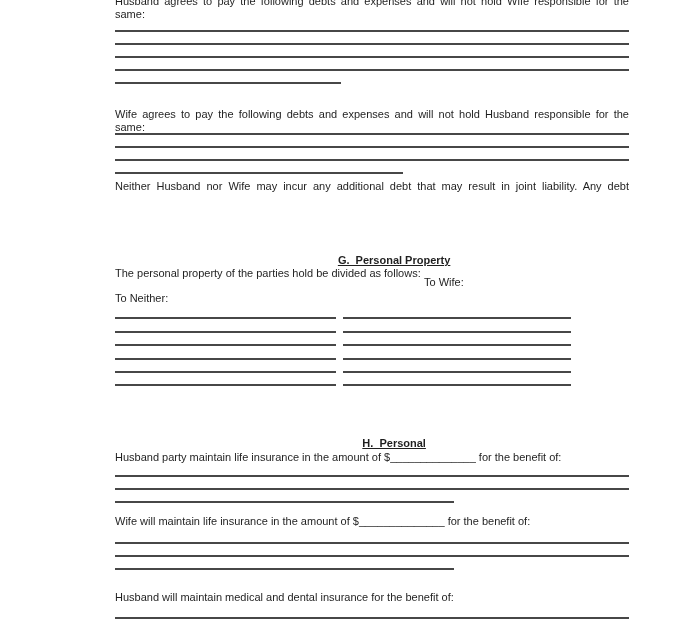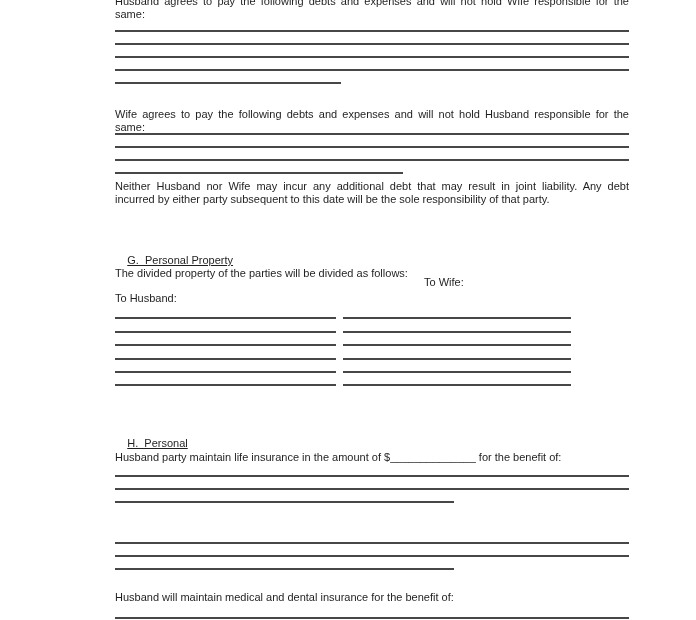--- a/index.html
+++ b/index.html
@@ -35,23 +35,24 @@
     text-align-last: justify;
     text-justify: inter-word;
   }
   .rule {
     position: absolute;
     height: 1.6px;
     background: #474747;
   }
   .heading {
     position: absolute;
-    left: 0;
+    left: 16px;
     width: 514px;
-    font-weight: normal;
+    text-align: center;
+    font-weight: bold;
     line-height: 13px;
     white-space: pre;
   }
   .heading span {
     text-decoration: underline;
   }
   .label {
     position: absolute;
     line-height: 13px;
     white-space: pre;
@@ -78,32 +79,31 @@
     <div>same:</div>
   </div>
 
   <div class="rule" style="top:133px;left:0;width:514px"></div>
   <div class="rule" style="top:146px;left:0;width:514px"></div>
   <div class="rule" style="top:159px;left:0;width:514px"></div>
   <div class="rule" style="top:172px;left:0;width:288px"></div>
 
   <div class="para" style="top:180px">
     <div class="jline">Neither Husband nor Wife may incur any additional debt that may result in joint liability.  Any debt</div>
-    <div>incurred by either party subsequent to this date will be the sole responsibility of that party.</div>
   </div>
 
   <div class="heading" style="top:241px">
     <span>G.  Personal Property</span>
   </div>
 
   <div class="para" style="top:267px">
-    <div>The divided property of the parties will be divided as follows:</div>
+    <div>The personal property of the parties hold be divided as follows:</div>
   </div>
 
-  <div class="label" style="top:292px;left:0">To Husband:</div>
+  <div class="label" style="top:292px;left:0">To Neither:</div>
   <div class="label" style="top:276px;left:309px">To Wife:</div>
 
   <div class="rule" style="top:317px;left:0;width:221px"></div>
   <div class="rule" style="top:317px;left:228px;width:228px"></div>
   <div class="rule" style="top:331px;left:0;width:221px"></div>
   <div class="rule" style="top:331px;left:228px;width:228px"></div>
   <div class="rule" style="top:344px;left:0;width:221px"></div>
   <div class="rule" style="top:344px;left:228px;width:228px"></div>
   <div class="rule" style="top:358px;left:0;width:221px"></div>
   <div class="rule" style="top:358px;left:228px;width:228px"></div>
@@ -116,20 +116,23 @@
     <span>H.  Personal</span>
   </div>
 
   <div class="para" style="top:451px">
     <div>Husband party maintain life insurance in the amount of $______________ for the benefit of:</div>
   </div>
   <div class="rule" style="top:475px;left:0;width:514px"></div>
   <div class="rule" style="top:488px;left:0;width:514px"></div>
   <div class="rule" style="top:501px;left:0;width:339px"></div>
 
+  <div class="para" style="top:515px">
+    <div>Wife will maintain life insurance in the amount of $______________ for the benefit of:</div>
+  </div>
   <div class="rule" style="top:542px;left:0;width:514px"></div>
   <div class="rule" style="top:555px;left:0;width:514px"></div>
   <div class="rule" style="top:568px;left:0;width:339px"></div>
 
   <div class="para" style="top:591px">
     <div>Husband will maintain medical and dental insurance for the benefit of:</div>
   </div>
   <div class="rule" style="top:617px;left:0;width:514px"></div>
 
 </div>

